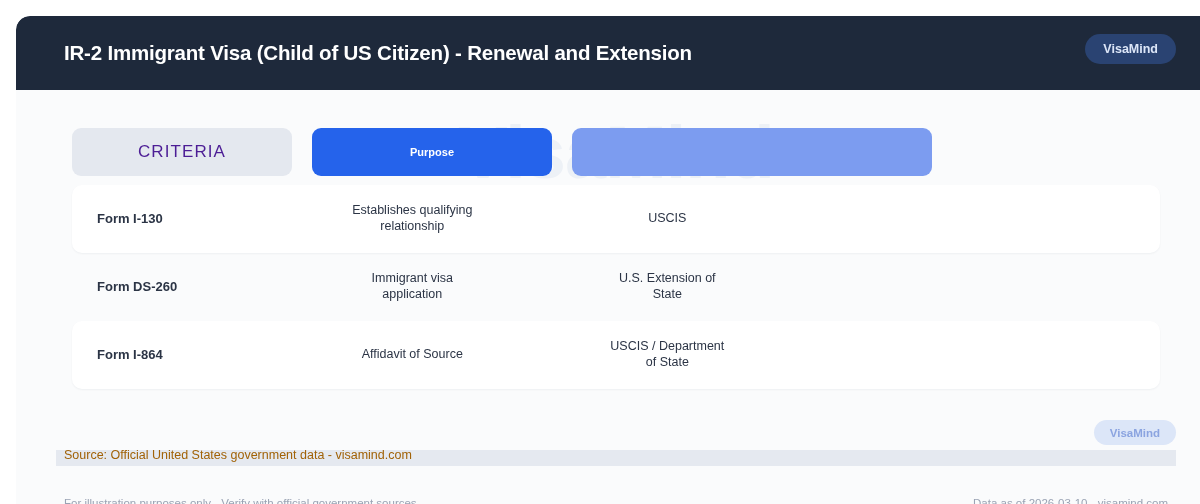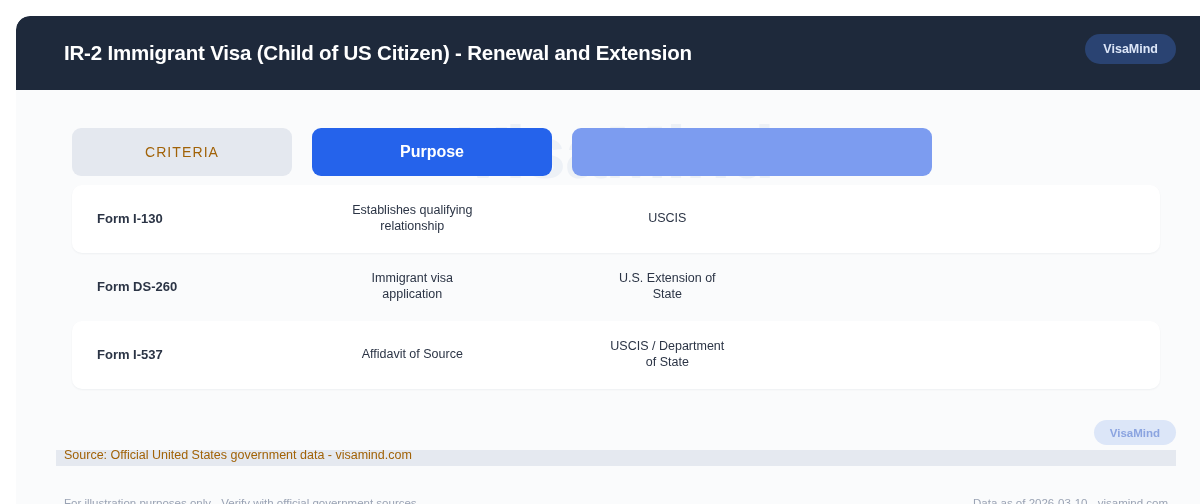--- a/index.html
+++ b/index.html
@@ -92,30 +92,30 @@
     gap: 20px;
     height: 48px;
   }
 
   .head-cell {
     height: 48px;
     border-radius: 9px;
     display: flex;
     align-items: center;
     justify-content: center;
-    font-size: 16px;
+    font-size: 11px;
     font-weight: bold;
     color: #ffffff;
   }
 
   .head-cell.c0 {
     width: 220px;
     background: #e4e8ef;
-    color: #a16207;
-    font-size: 14px;
+    color: #4c1d95;
+    font-size: 17px;
     font-weight: normal;
     letter-spacing: 1.1px;
   }
   .head-cell.c1 { width: 240px; background: #2563eb; }
   .head-cell.c2 { width: 280px; background: #5480ea; }
   .head-cell.c3 { width: 360px; background: #7c9cf0; }
 
   .body-rows { margin-top: 9px; }
 
   .row {
@@ -246,21 +246,21 @@
         <div class="cell c1">
             <span>Immigrant visa application</span>
           </div>
         <div class="cell c2">
             <span>U.S. Extension of State</span>
           </div>
         <div class="cell c3"></div>
       </div>
 
       <div class="row filled">
-        <div class="cell c0">Form I-537</div>
+        <div class="cell c0">Form I-864</div>
         <div class="cell c1">
             <span>Affidavit of Source</span>
           </div>
         <div class="cell c2">
             <span>USCIS / Department of State</span>
           </div>
         <div class="cell c3"></div>
       </div>
 
     </div>

